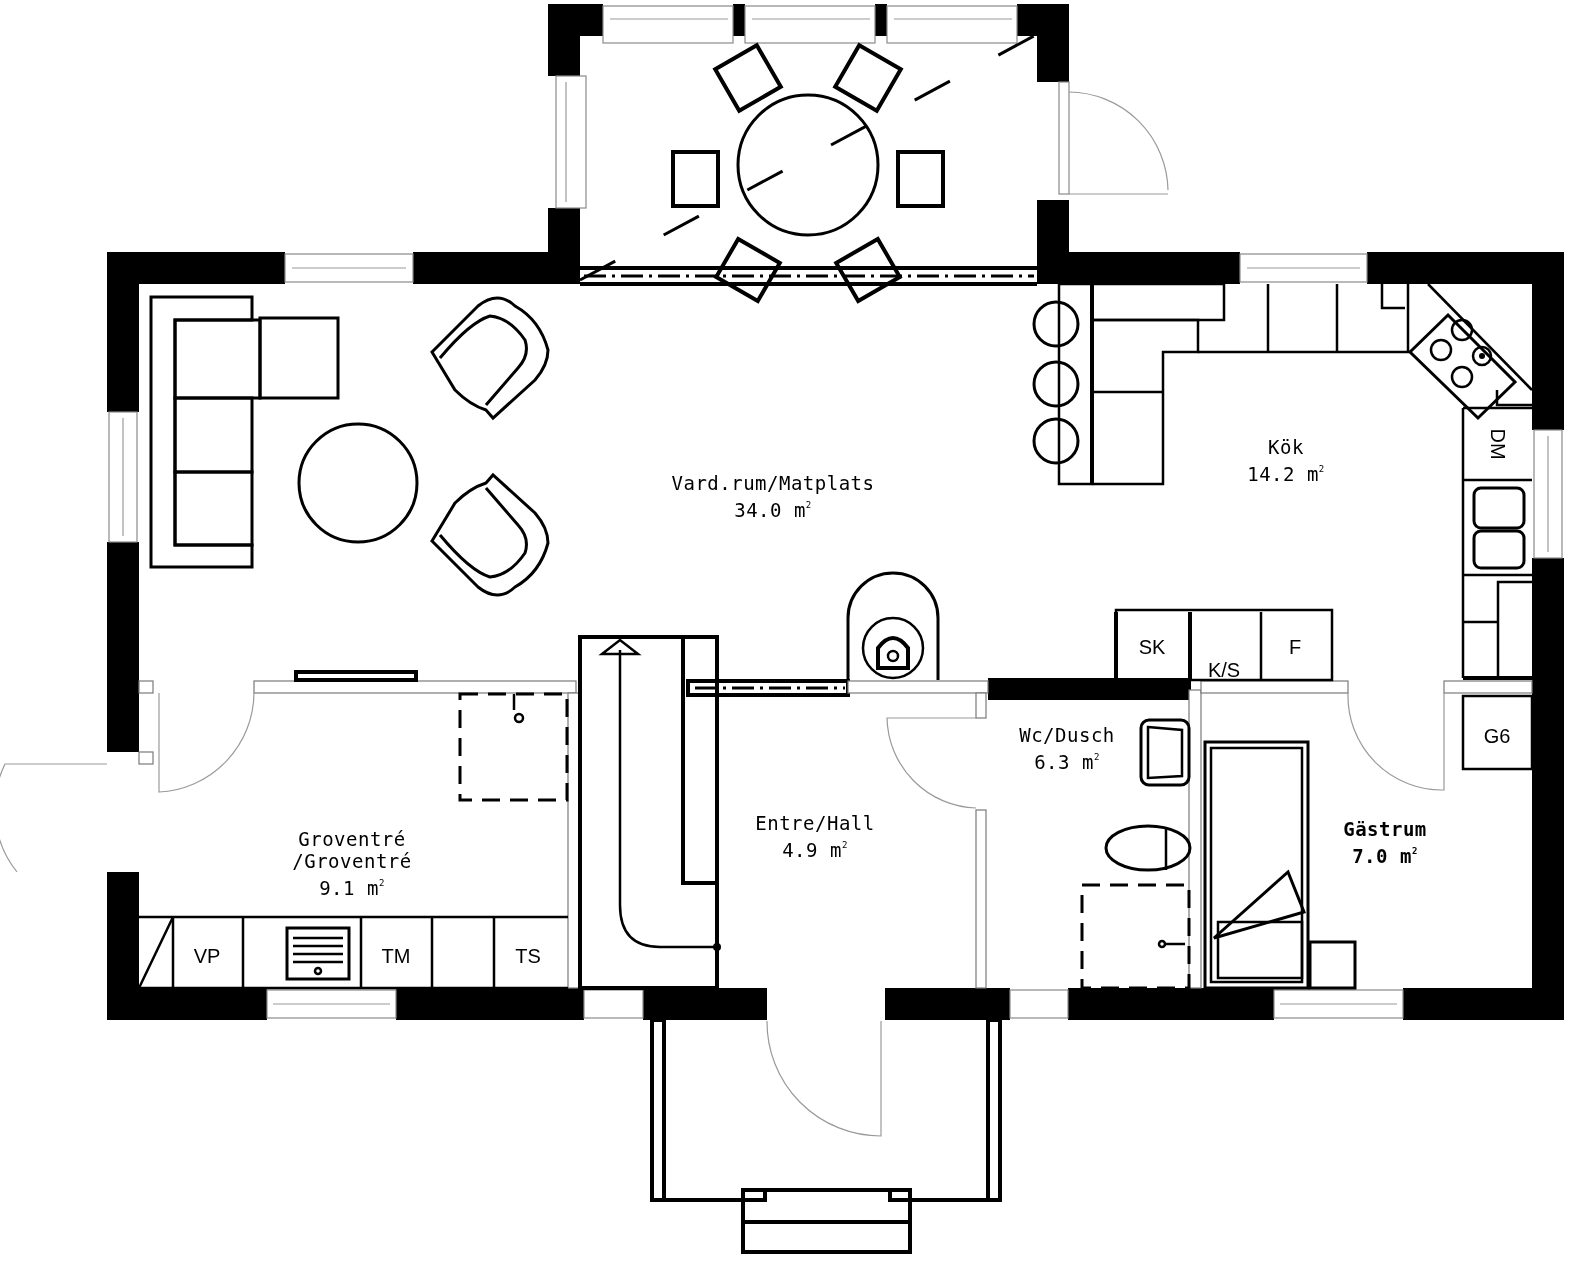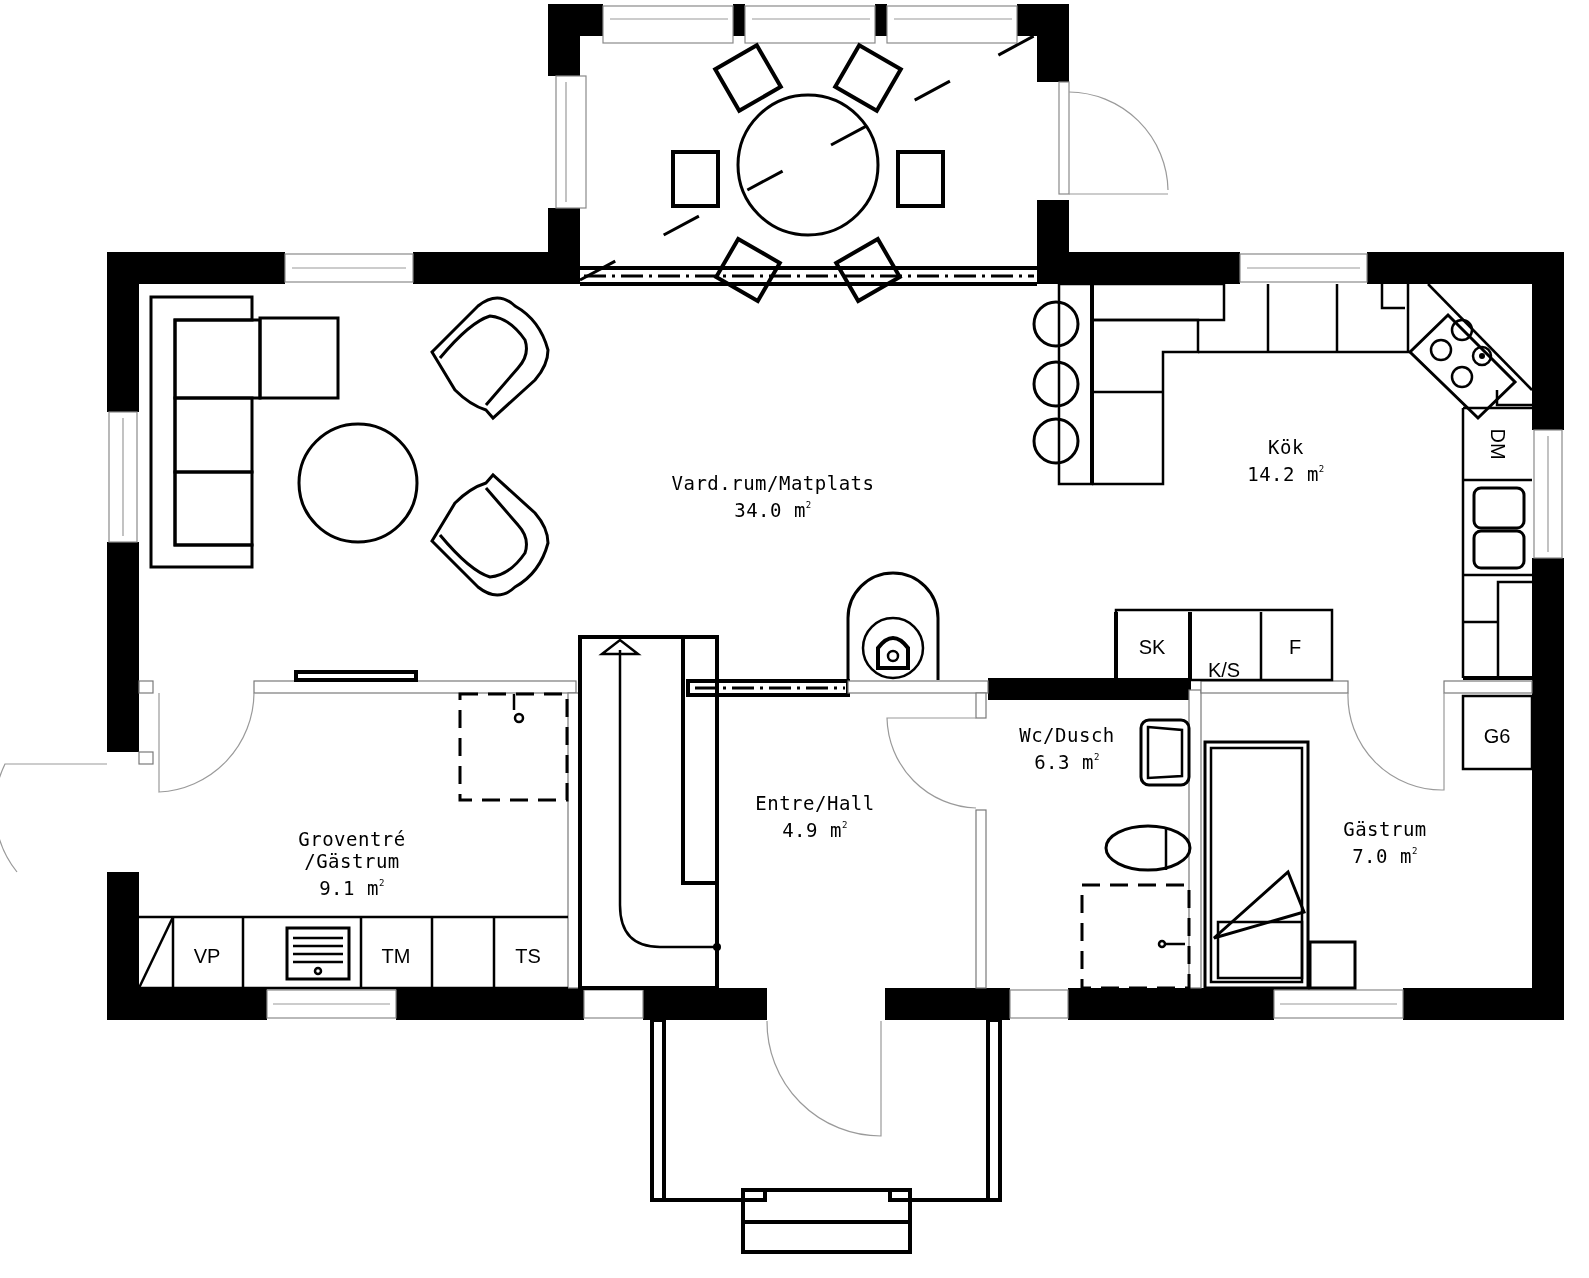--- a/index.html
+++ b/index.html
@@ -284,32 +284,32 @@
 <div class="lbl" style="left:773px; top:472px;">
   <div>Vard.rum/Matplats</div>
   <div><span>34.0</span> m<sup>2</sup></div>
 </div>
 <div class="lbl" style="left:1286px; top:436px;">
   <div>Kök</div>
   <div><span>14.2</span> m<sup>2</sup></div>
 </div>
 <div class="lbl" style="left:352px; top:800px;margin-top:28px;">
   <div>Groventré</div>
-  <div>/Gästrum</div>
+  <div>/Groventré</div>
   <div><span>9.1</span> m<sup>2</sup></div>
 </div>
-<div class="lbl" style="left:815px; top:792px;">
+<div class="lbl" style="left:815px; top:812px;">
   <div>Entre/Hall</div>
   <div><span>4.9</span> m<sup>2</sup></div>
 </div>
 <div class="lbl" style="left:1067px; top:724px;">
   <div>Wc/Dusch</div>
   <div><span>6.3</span> m<sup>2</sup></div>
 </div>
-<div class="lbl" style="left:1385px; top:818px;">
+<div class="lbl" style="left:1385px; top:818px;font-weight:bold;">
   <div>Gästrum</div>
   <div><span>7.0</span> m<sup>2</sup></div>
 </div>
 
 <div class="appl" style="left:1152px; top:647px;">SK</div>
 <div class="appl" style="left:1224px; top:670px;">K/S</div>
 <div class="appl" style="left:1295px; top:647px;">F</div>
 <div class="appl rot" style="left:1497px; top:444px;">DM</div>
 <div class="appl" style="left:1497px; top:736px;">G6</div>
 <div class="appl" style="left:207px; top:956px;">VP</div>

